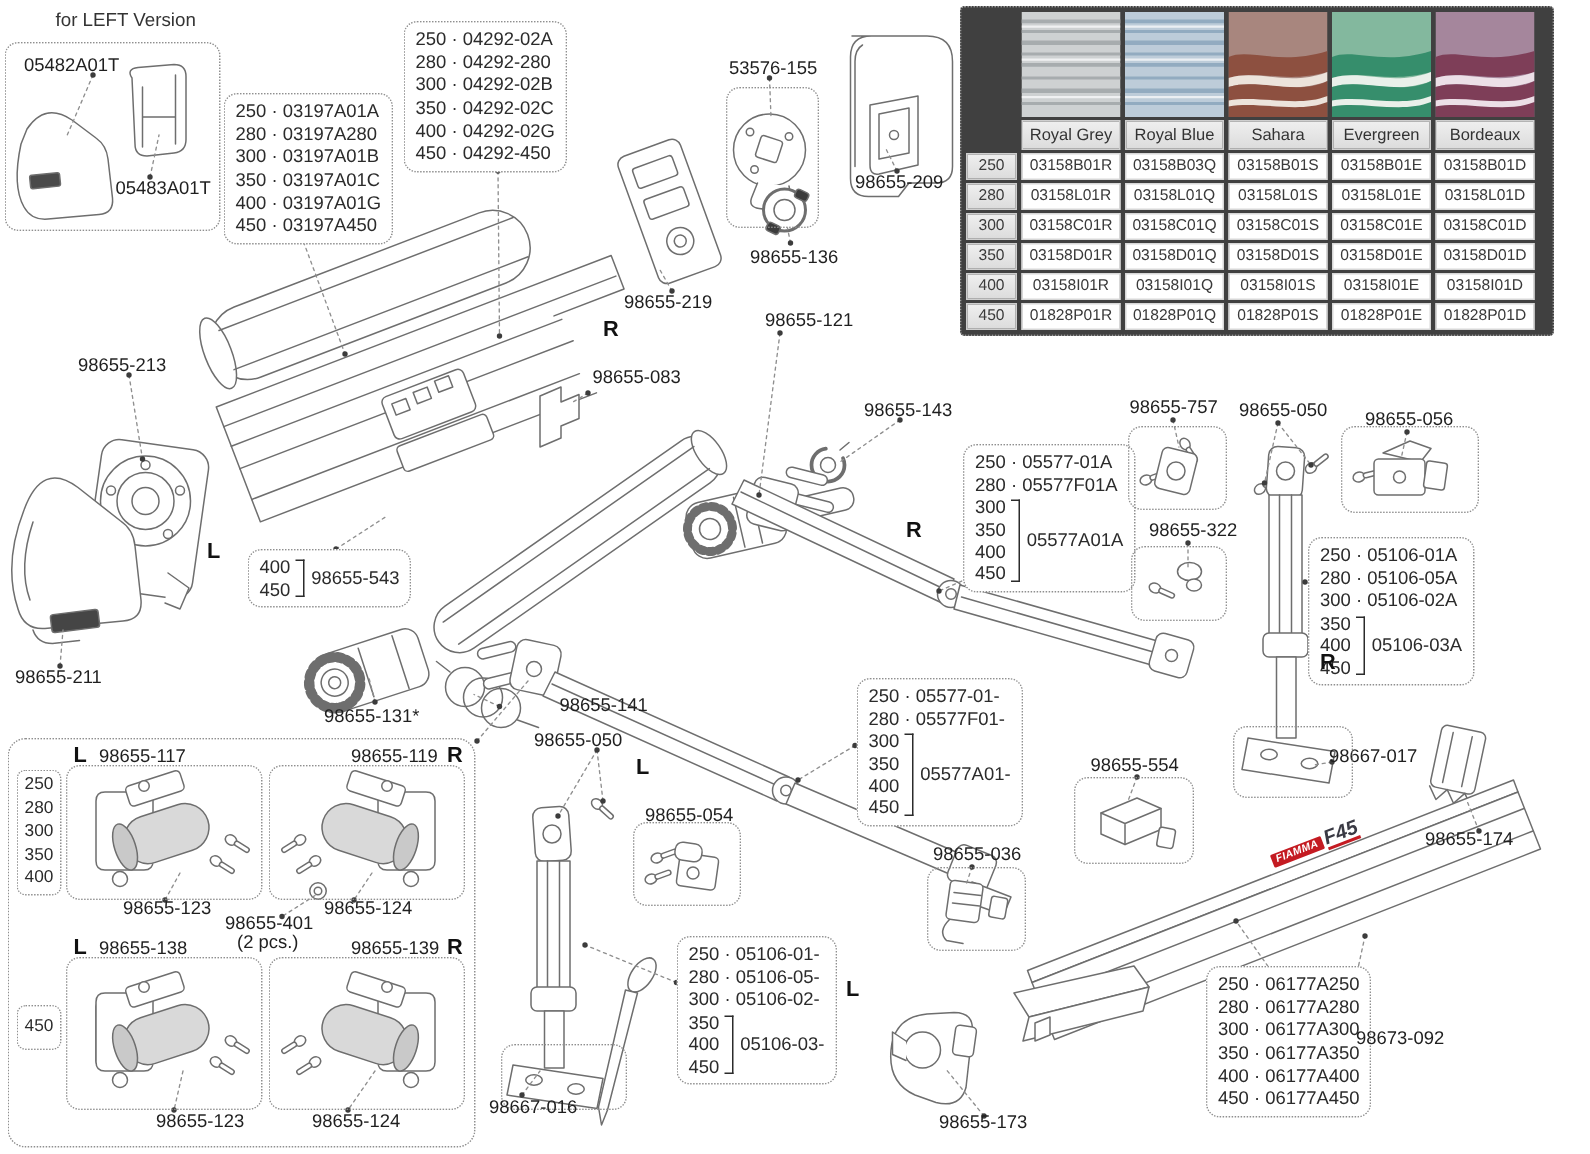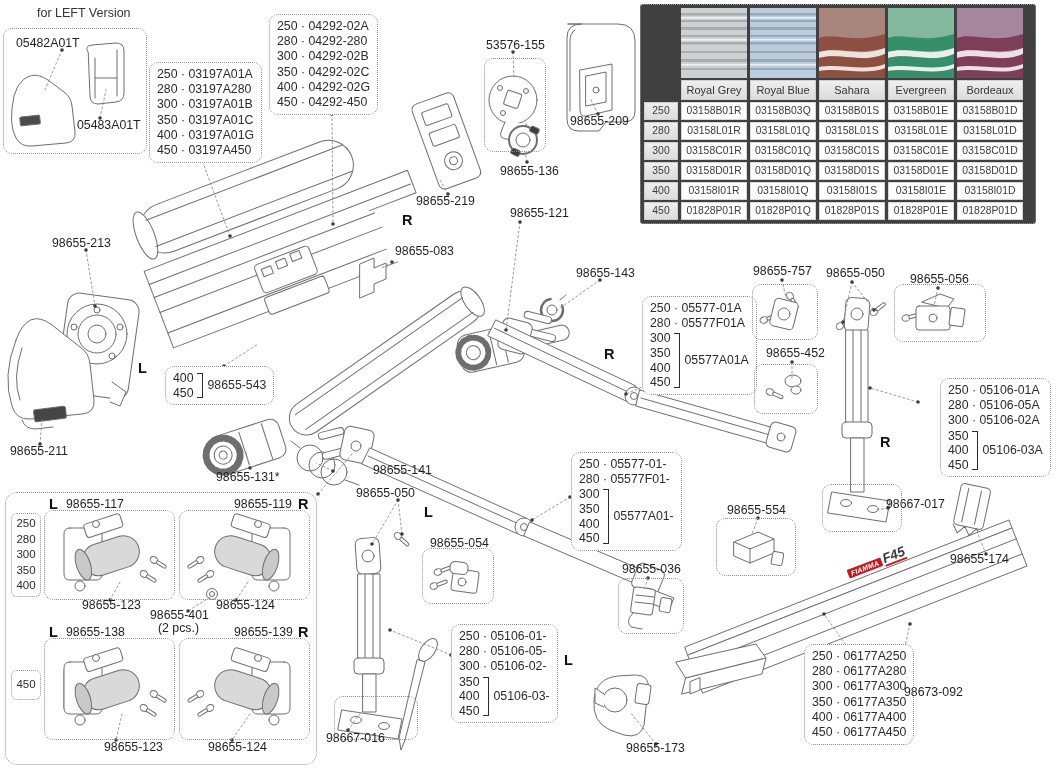--- a/index.html
+++ b/index.html
@@ -503,24 +503,24 @@
     <div class="bbar"></div>
     <div>05577A01-</div>
   </div>
 </div>
 
 <div class="lbl" style="left:753px;top:264px;">98655-757</div>
 <div class="dotbox" style="left:752px;top:284px;width:64px;height:54px;"></div>
 <div class="lbl" style="left:826px;top:266px;">98655-050</div>
 <div class="lbl" style="left:910px;top:272px;">98655-056</div>
 <div class="dotbox" style="left:894px;top:284px;width:90px;height:56px;"></div>
-<div class="lbl" style="left:766px;top:346px;">98655-452</div>
+<div class="lbl" style="left:766px;top:346px;">98655-322</div>
 <div class="dotbox" style="left:754px;top:364px;width:62px;height:48px;"></div>
 
-<div class="dotbox listbox" style="left:940px;top:358px;margin-top:20px;">
+<div class="dotbox listbox" style="left:872px;top:358px;">
   <div>250 · 05106-01A</div>
   <div>280 · 05106-05A</div>
   <div>300 · 05106-02A</div>
   <div class="bgroup">
     <div class="bsizes">
       <div>350</div>
       <div>400</div>
       <div>450</div>
     </div>
     <div class="bbar"></div>

